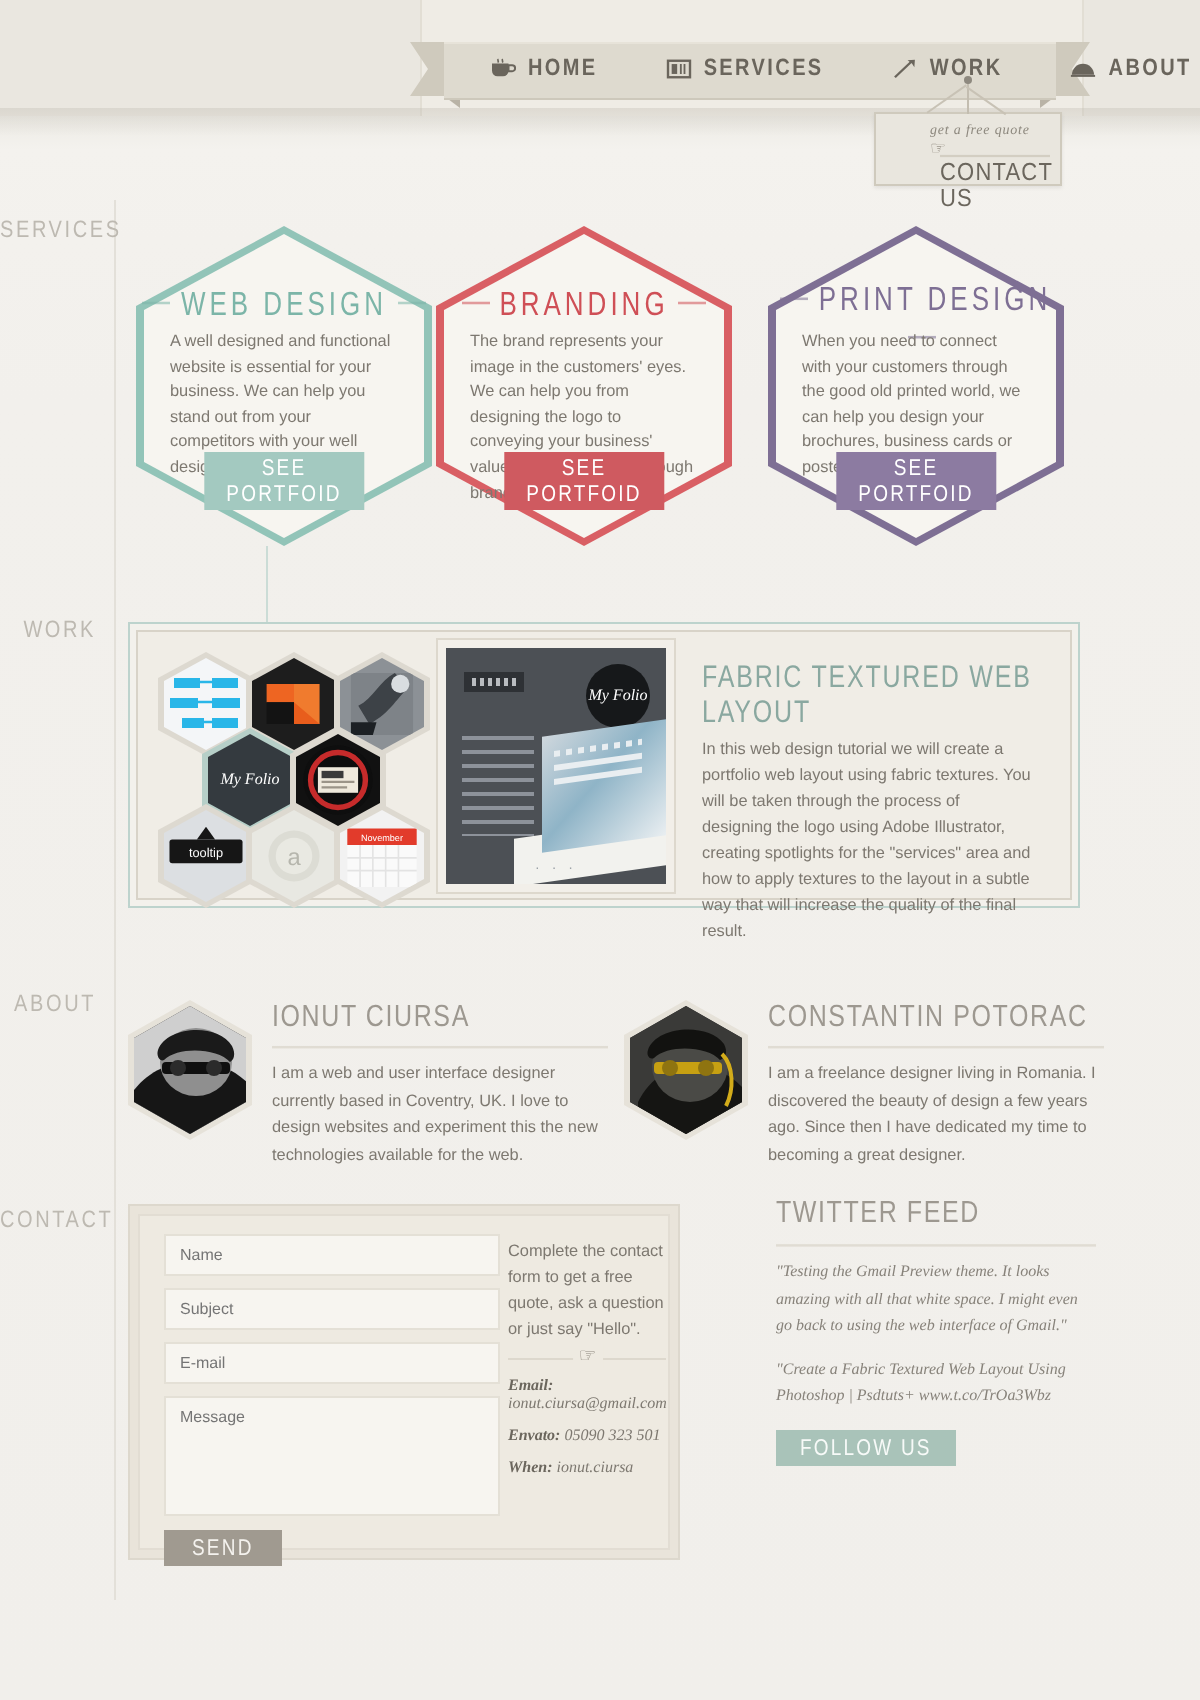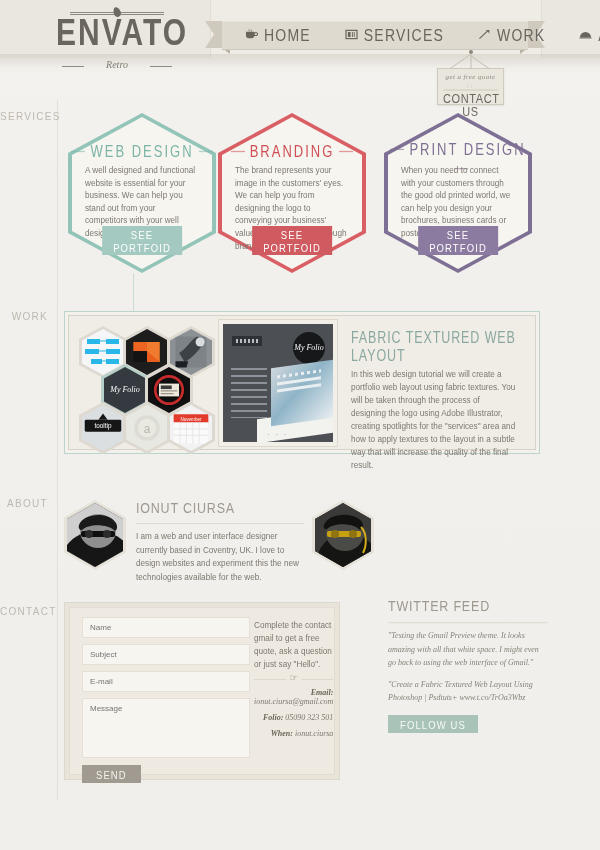--- a/index.html
+++ b/index.html
@@ -42,30 +42,30 @@
      background:#dedacf;border-top:1px solid #e7e3d9;border-bottom:1px solid #cdc8bb;}
   .ribbon .tail{position:absolute;top:0;width:18px;height:27px;background:#cfcabd;}
   .ribbon .tail.l{left:0;clip-path:polygon(0 0,100% 0,100% 100%,0 100%,9px 50%);}
   .ribbon .tail.r{right:0;clip-path:polygon(0 0,100% 0,100% 100%,0 100%);
      clip-path:polygon(0 0,100% 0,calc(100% - 9px) 50%,100% 100%,0 100%);}
   .ribbon .fold{position:absolute;top:27px;width:8px;height:6px;background:#b9b3a6;}
   .ribbon .fold.l{left:17px;clip-path:polygon(0 0,100% 0,100% 100%);}
   .ribbon .fold.r{right:17px;clip-path:polygon(0 0,100% 0,0 100%);}
   .nav{position:absolute;left:17px;top:0;width:306px;height:27px;display:flex;align-items:center;}
   .nav a{display:flex;align-items:center;gap:6px;text-decoration:none;color:#6a655c;
-     font-family:"Liberation Sans Narrow","Liberation Sans",sans-serif;font-size:14px;
-     letter-spacing:1.2px;font-weight:400;padding:0 11px;margin-left:12px;}
+     font-family:"Liberation Sans Narrow","Liberation Sans",sans-serif;font-size:10px;
+     letter-spacing:1.2px;font-weight:700;padding:0 11px;margin-left:12px;}
   .nav a:first-child{margin-left:12px;}
   .nav .ni{width:13px;height:11px;display:block;}
   .nav .lbl{transform:scaleY(1.18);transform-origin:50% 50%;}
 
   
-  .tag{position:absolute;left:437px;top:68px;width:65px;height:35px;
+  .tag{position:absolute;left:437px;top:56px;width:65px;height:35px;
      background:#e9e6de;border:1px solid #cfcabd;box-shadow:0 1px 2px rgba(0,0,0,.08);
-     text-align:center;}
+     text-align:left;padding-left:27px;}
   .tag .q{font-family:"Liberation Serif",serif;font-style:italic;font-size:7px;color:#8d887e;margin-top:4px;
      letter-spacing:.4px;}
   .tag .hand{font-size:9px;color:#9a948a;line-height:8px;margin:1px 0 0;}
   .tag .cu{font-family:"Liberation Sans Narrow","Liberation Sans",sans-serif;font-size:11px;
      letter-spacing:.6px;color:#6b665d;border-top:1px solid #d3cec2;margin:1px 5px 0;padding-top:1px;
      transform:scaleY(1.12);}
   .tag .string{position:absolute;left:50%;top:-16px;width:1px;height:16px;background:#c3bdb0;transform:translateX(-50%);}
   .tag .string:before,.tag .string:after{content:"";position:absolute;top:2px;width:24px;height:1px;background:#c8c2b5;}
   .tag .string:before{left:0;transform-origin:0 0;transform:rotate(35deg);}
   .tag .string:after{left:0;transform-origin:0 0;transform:rotate(145deg);}
@@ -155,21 +155,21 @@
   .cform textarea{height:60px;resize:none;}
   .sendbtn{background:#a09a90;color:#f4f2ee;border:none;cursor:pointer;
      font-family:"Liberation Sans Narrow","Liberation Sans",sans-serif;font-size:9.5px;letter-spacing:1.1px;
      padding:4px 14px 3px;margin-top:1px;}
   .sendbtn span{display:inline-block;transform:scaleY(1.2);}
   .cinfo{flex:1;padding:11px 11px 0 4px;box-sizing:border-box;}
   .cinfo p.lead{margin:0;font-size:8.2px;line-height:13px;color:#7d7870;}
   .cinfo .div{margin:8px 0 8px;height:1px;background:#ddd8cd;position:relative;}
   .cinfo .div:after{content:"\261E";position:absolute;left:50%;top:-7px;transform:translateX(-50%);
      background:#eeeae1;padding:0 3px;font-size:10px;color:#8d887e;}
-  .cinfo .row{margin:0 0 7px;font-size:8px;color:#7d7870;font-family:"Liberation Serif",serif;font-style:italic;text-align:right;}
+  .cinfo .row{margin:0 0 7px;font-size:8px;color:#7d7870;font-family:"Liberation Serif",serif;font-style:italic;}
   .cinfo .row b{font-style:italic;color:#6b665d;}
 
   
   .tw{position:absolute;left:388px;top:600px;width:160px;}
   .tw h3{margin:0 0 6px;font-family:"Liberation Sans Narrow","Liberation Sans",sans-serif;
      font-size:12.5px;letter-spacing:.8px;color:#9d9890;font-weight:400;
      border-bottom:1px solid #e0dcd3;padding-bottom:6px;transform:scaleY(1.22);transform-origin:0 50%;}
   .tw p{margin:8px 0 0;font-size:8px;line-height:13.5px;color:#87827a;
      font-family:"Liberation Serif",serif;font-style:italic;}
   .followbtn{display:inline-block;margin-top:10px;background:#a9c3b9;color:#f7faf8;border:none;cursor:pointer;
@@ -181,27 +181,20 @@
      font-size:7.5px;color:#b6b2aa;letter-spacing:.3px;}
 </style>
 </head>
 <body>
 
 <div class="page">
 
   <div class="header">
     <div class="hdr-panel"></div>
 
-    <div class="logo">
-      <div class="rule top">
-        <div class="bean"></div>
-      </div>
-      <div class="word">ENVATO</div>
-      <div class="sub">Retro</div>
-    </div>
 
     <div class="ribbon">
       <div class="tail l"></div>
       <div class="tail r"></div>
       <div class="fold l"></div>
       <div class="fold r"></div>
       <div class="band"></div>
       <nav class="nav">
         <a href="#">
           <svg class="ni" viewBox="0 0 14 12">
@@ -413,36 +406,40 @@
           <path d="M4 48c6-12 16-18 28-18s22 6 30 18v24H4z" fill="#151513"></path>
           <ellipse cx="30" cy="30" rx="19" ry="18" fill="#4a4a46"></ellipse>
           <path d="M9 22c4-12 30-14 38-3 2 4 1 7-2 8-6-7-26-8-33-1-2 1-4-1-3-4z" fill="#121210"></path>
           <rect x="12" y="28" width="34" height="6" rx="2" fill="#c7a012"></rect>
           <circle cx="20" cy="31" r="4" fill="#8f7410"></circle>
             <circle cx="38" cy="31" r="4" fill="#8f7410"></circle>
           <path d="M46 24c6 6 6 18 2 26" stroke="#d3ac1a" stroke-width="2" fill="none"></path>
         </svg>
       </div>
     </div>
+    <div class="ptxt">
+      <h3>CONSTANTIN POTORAC</h3>
+      <p>I am a freelance designer living in Romania. I discovered the beauty of design a few years ago. Since then I have dedicated my time to becoming a great designer.</p>
+    </div>
   </div>
 
   <div class="cbox">
     <div class="cbox-in">
       <form class="cform">
         <input type="text" placeholder="Name" style="">
         <input type="text" placeholder="Subject" style="">
         <input type="text" placeholder="E-mail" style="">
         <textarea placeholder="Message" style=""></textarea>
         <button class="sendbtn"><span>SEND</span></button>
       </form>
       <div class="cinfo">
-        <p class="lead">Complete the contact gmail to get a free quote, ask a question or just say "Hello".</p>
+        <p class="lead">Complete the contact form to get a free quote, ask a question or just say "Hello".</p>
         <div class="div"></div>
         <p class="row"><b>Email:</b> <span>ionut.ciursa@gmail.com</span></p>
-        <p class="row"><b>Folio:</b> <span>05090 323 501</span></p>
+        <p class="row"><b>Envato:</b> <span>05090 323 501</span></p>
         <p class="row"><b>When:</b> <span>ionut.ciursa</span></p>
       </div>
     </div>
   </div>
 
   <div class="tw">
     <h3>TWITTER FEED</h3>
     <p>"Testing the Gmail Preview theme. It looks amazing with all that white space. I might even go back to using the web interface of Gmail."</p>
     <p>"Create a Fabric Textured Web Layout Using Photoshop | Psdtuts+ www.t.co/TrOa3Wbz</p>
     <button class="followbtn"><span>FOLLOW US</span></button>

